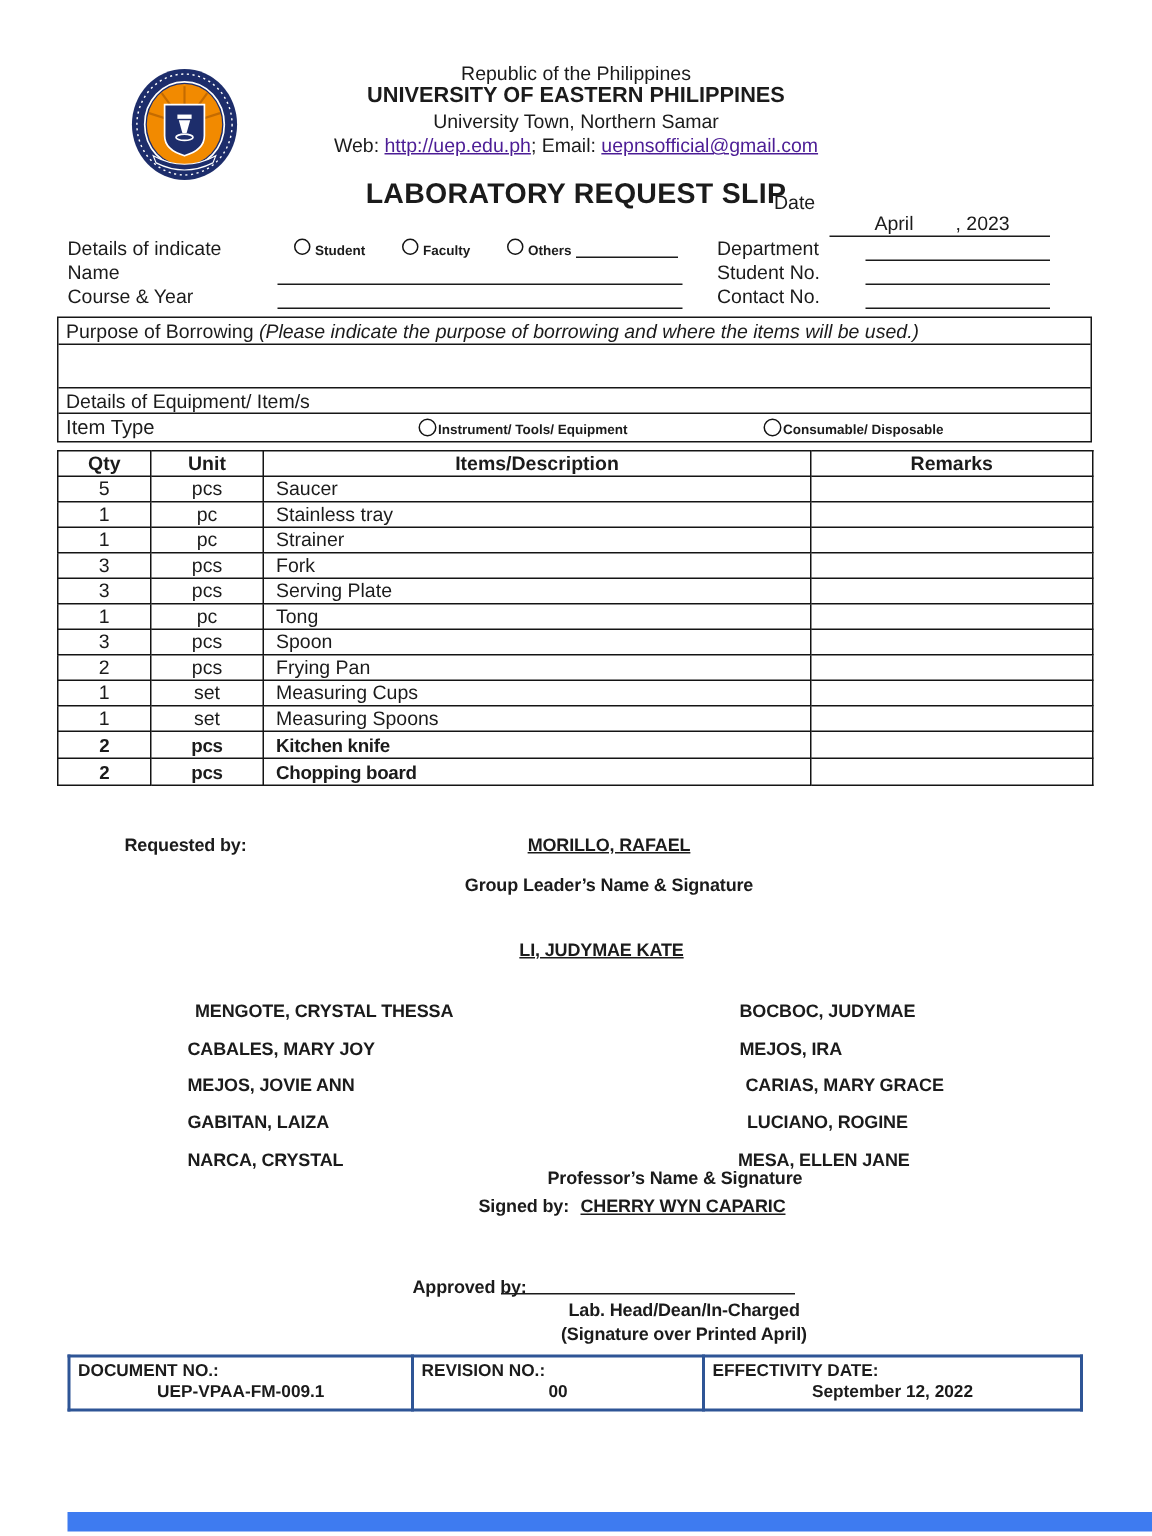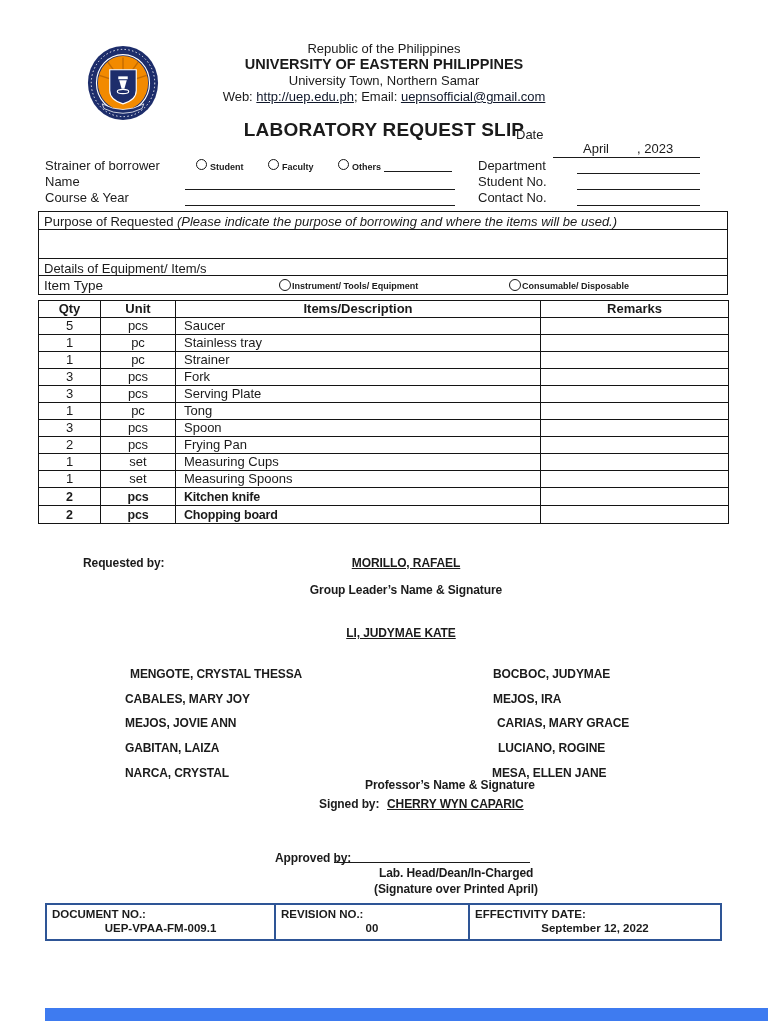--- a/index.html
+++ b/index.html
@@ -6,21 +6,21 @@
   #page{position:relative;width:768px;height:1024px;background:#fff;overflow:hidden;
         font-family:"Liberation Sans","DejaVu Sans",sans-serif;color:#1b1b1b;}
   .abs{position:absolute;}
   .ctr{text-align:center;left:0;right:0;}
   .b{font-weight:bold;}
   .i{font-style:italic;}
   .u{text-decoration:underline;}
   .fs13{font-size:13px;line-height:15px;}
   .fs14{font-size:14.5px;line-height:16px;}
   .small-lbl{font-size:9px;font-weight:bold;line-height:11px;}
-  a.doclink{color:#0f172a;text-decoration:underline;margin-top:36px;}
+  a.doclink{color:#4c1d95;text-decoration:underline;margin-top:36px;}
   .line{border-bottom:1px solid #1b1b1b;}
   .radio{display:inline-block;width:11px;height:11px;border:1.5px solid #141414;border-radius:50%;background:#fff;box-sizing:border-box;}
   
   #purpose-box{left:38px;top:211px;width:690px;border:1.5px solid #161616;box-sizing:border-box;}
   #purpose-box .row{position:relative;border-top:1.5px solid #161616;}
   #purpose-box .row:first-child{border-top:none;}
   
   table.items{position:absolute;left:38px;top:300px;width:690px;border-collapse:collapse;table-layout:fixed;}
   table.items td,table.items th{border:1.5px solid #141414;font-size:13px;padding:0;height:16px;line-height:16px;overflow:hidden;white-space:nowrap;margin-left:12px;}
   table.items th{height:16px;font-weight:bold;}
@@ -77,38 +77,38 @@
 
   <div class="abs fs13" style="left:478px;top:158px;">Department</div>
   <div class="abs line" style="left:577px;top:158px;width:123px;height:15px;"></div>
 
   <div class="abs fs13" style="left:478px;top:174px;">Student No.</div>
   <div class="abs line" style="left:577px;top:174px;width:123px;height:15px;"></div>
 
   <div class="abs fs13" style="left:478px;top:190px;">Contact No.</div>
   <div class="abs line" style="left:577px;top:190px;width:123px;height:15px;"></div>
 
-  <div class="abs fs13" style="left:45px;top:158px;">Strainer of borrower</div>
+  <div class="abs fs13" style="left:45px;top:158px;">Details of indicate</div>
   <span class="abs radio" style="left:196px;top:159px;"></span>
   <div class="abs small-lbl" style="left:210px;top:162px;">Student</div>
   <span class="abs radio" style="left:268px;top:159px;"></span>
   <div class="abs small-lbl" style="left:282px;top:162px;">Faculty</div>
   <span class="abs radio" style="left:338px;top:159px;"></span>
   <div class="abs small-lbl" style="left:352px;top:162px;">Others</div>
   <div class="abs line" style="left:384px;top:158px;width:68px;height:13px;"></div>
 
   <div class="abs fs13" style="left:45px;top:174px;">Name</div>
   <div class="abs line" style="left:185px;top:174px;width:270px;height:15px;"></div>
 
   <div class="abs fs13" style="left:45px;top:190px;">Course &amp; Year</div>
   <div class="abs line" style="left:185px;top:190px;width:270px;height:15px;"></div>
 
   <div id="purpose-box" class="abs">
     <div class="row" style="height:17px;">
-      <span class="fs13" style="padding-left:5px;">Purpose of Requested </span><span class="fs13 i">(Please indicate the purpose of borrowing and where the items will be used.)</span>
+      <span class="fs13" style="padding-left:5px;">Purpose of Borrowing </span><span class="fs13 i">(Please indicate the purpose of borrowing and where the items will be used.)</span>
     </div>
     <div class="row" style="height:28px;"></div>
     <div class="row" style="height:16px;">
       <span class="fs13" style="padding-left:5px;">Details of Equipment/ Item/s</span>
     </div>
     <div class="row" style="height:18px;">
       <span style="padding-left:5px;font-size:13.5px;line-height:17px;">Item Type</span>
       <span class="abs radio" style="left:240px;top:3px;width:12px;height:12px;"></span>
       <span class="abs small-lbl" style="left:253px;top:5px;">Instrument/ Tools/ Equipment</span>
       <span class="abs radio" style="left:470px;top:3px;width:12px;height:12px;"></span>

